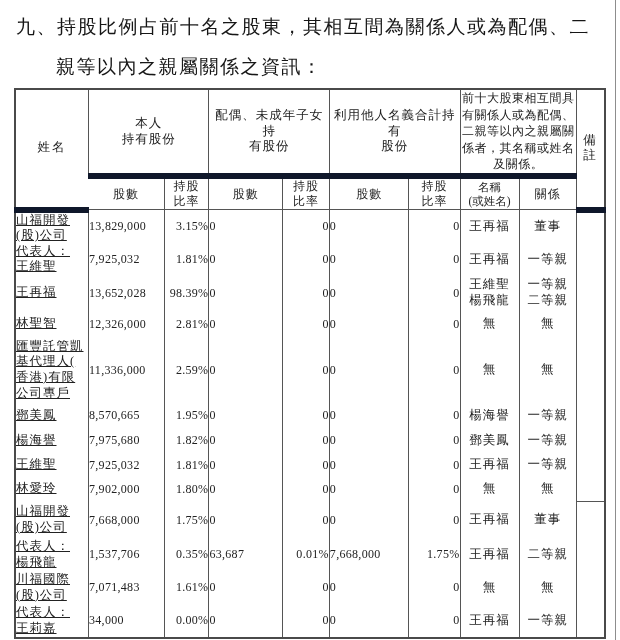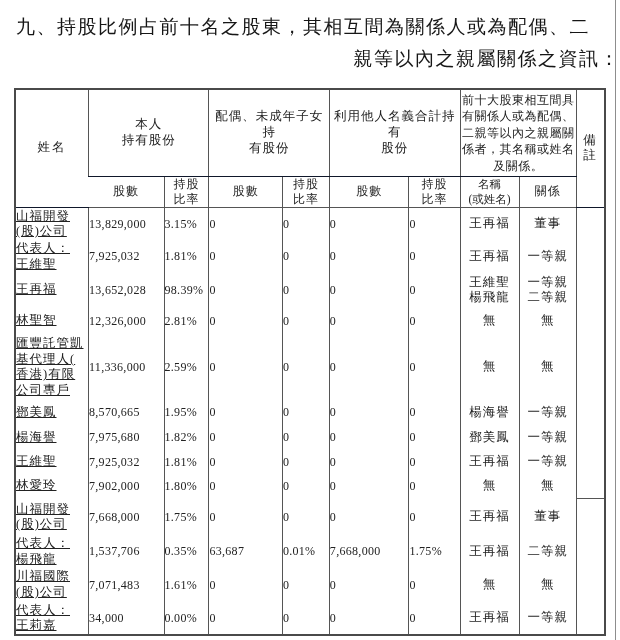--- a/index.html
+++ b/index.html
@@ -5,43 +5,43 @@
   html,body{margin:0;padding:0;}
   body{
     width:620px;height:640px;overflow:hidden;position:relative;
     background:#ffffff;color:#1e1e1e;
     font-family:"Liberation Serif","DejaVu Serif",serif;
     -webkit-font-smoothing:antialiased;
   }
   .page{position:absolute;left:0;top:0;width:620px;height:640px;}
   .doc-title{padding:12px 0 0 16px;font-size:19px;letter-spacing:1.5px;color:#161616;}
   .doc-title .t1{line-height:30px;white-space:nowrap;}
-  .doc-title .t2{line-height:30px;margin-left:40px;margin-top:2px;white-space:nowrap;text-align:right;}
+  .doc-title .t2{line-height:30px;margin-left:40px;margin-top:10px;white-space:nowrap;}
   table.sh{
     position:absolute;left:14px;top:88px;width:592px;
     border-collapse:collapse;table-layout:fixed;
     font-size:12.5px;color:#222;
   }
   table.sh{border:2px solid #4a4a4a;}
   table.sh th, table.sh td{
     border-left:1px solid #555;
     padding:0;margin:0;vertical-align:middle;
     font-weight:normal;white-space:pre-line;line-height:1.25;
     overflow:hidden;
   }
   table.sh th:first-child, table.sh td:first-child{border-left:none;}
-  thead tr.h1 th{border-bottom:1px solid #0f172a;text-align:center;letter-spacing:1px;}
+  thead tr.h1 th{border-bottom:6px solid #0f172a;text-align:center;letter-spacing:1px;}
   thead tr.h1 th.top10{font-size:12px;letter-spacing:0.5px;line-height:16.5px;}
   thead tr.h1 th.side{letter-spacing:2px;}
   thead tr.h2 th{border-bottom:1px solid #555;text-align:center;letter-spacing:1px;font-size:12px;}
   thead tr.h2 th.small{font-size:11.5px;letter-spacing:0;}
   tbody td{border-top:none;border-bottom:none;}
   td.name{text-align:left;padding-left:5px;letter-spacing:1px;line-height:15.5px;text-decoration:underline;}
   td.num{text-align:left;padding-right:7px;font-size:12px;letter-spacing:0.3px;white-space:nowrap;}
-  td.pct{padding-right:6px;font-size:12px;letter-spacing:0.3px;white-space:nowrap;}
+  td.pct{text-align:right;padding-right:6px;font-size:12px;letter-spacing:0.3px;white-space:nowrap;}
   td.rel{text-align:center;letter-spacing:1px;line-height:16px;}
   td.remark-cell{border-left:1px solid #555;}
   td.remark-cell.second{border-top:1px solid #555;}
   .scan-edge{position:absolute;left:615px;top:0;width:1px;height:640px;background:#8d8d8d;}
 </style>
 </head>
 <body>
 
 <div class="page">
 

